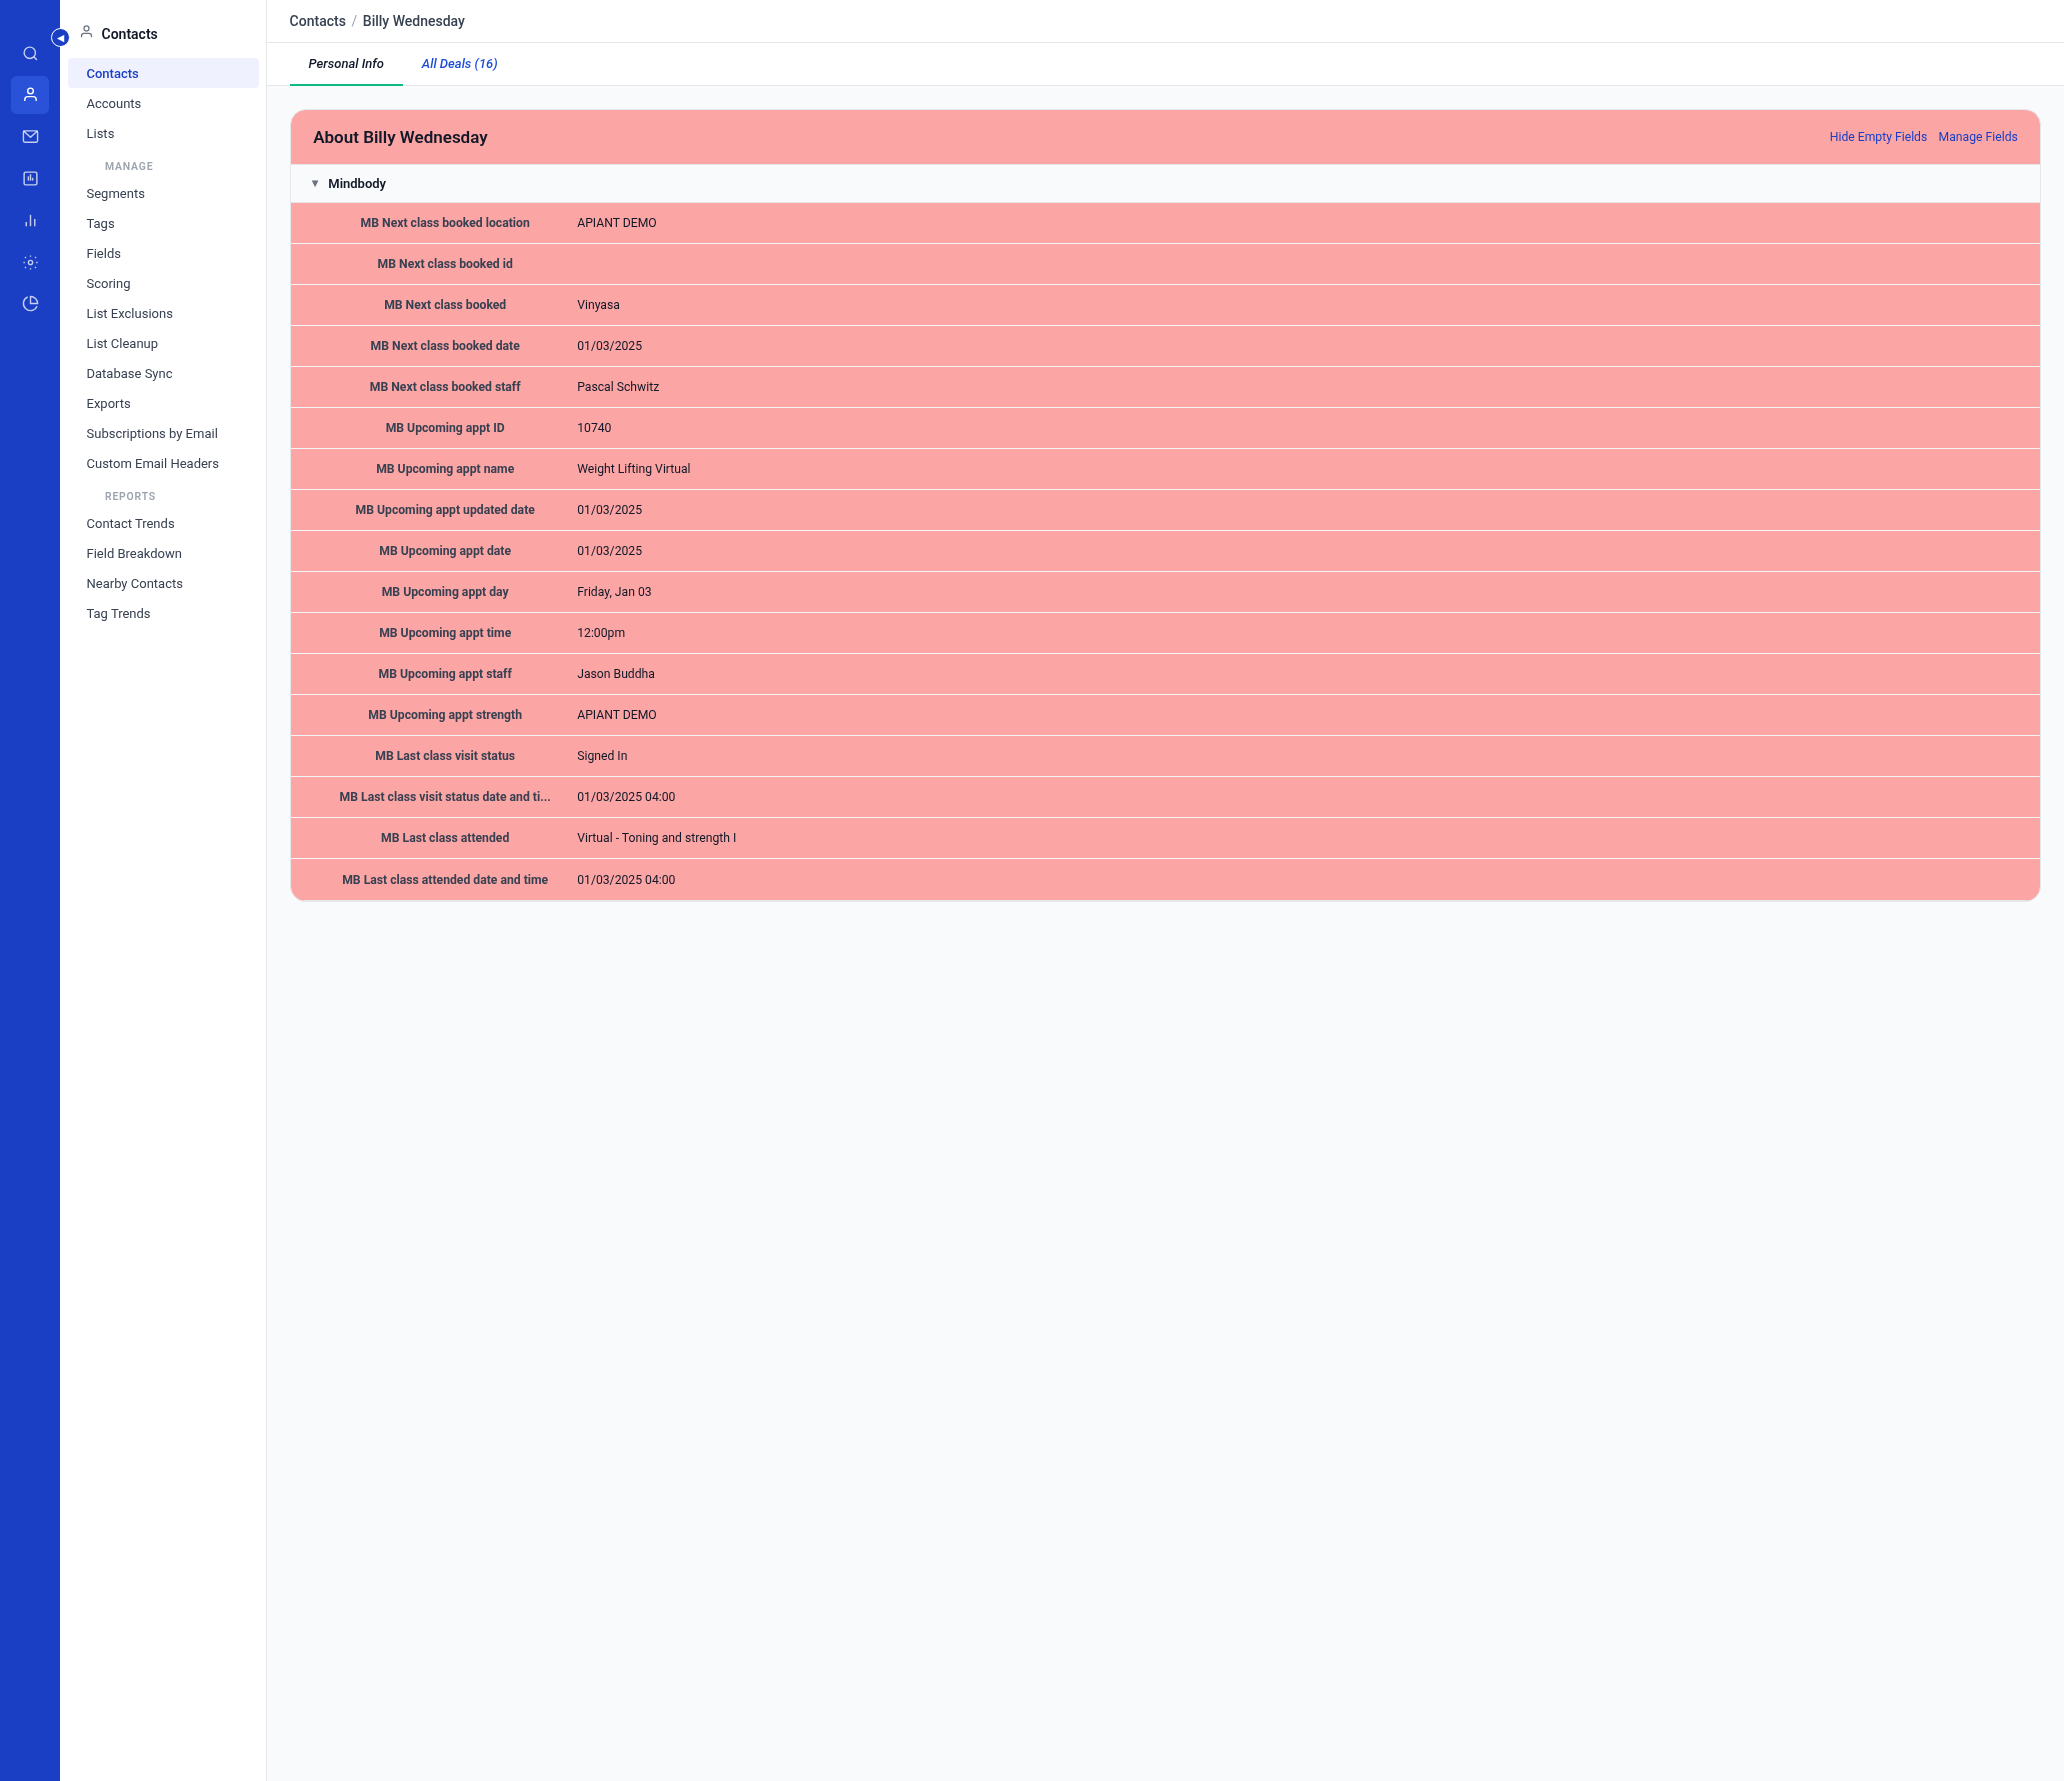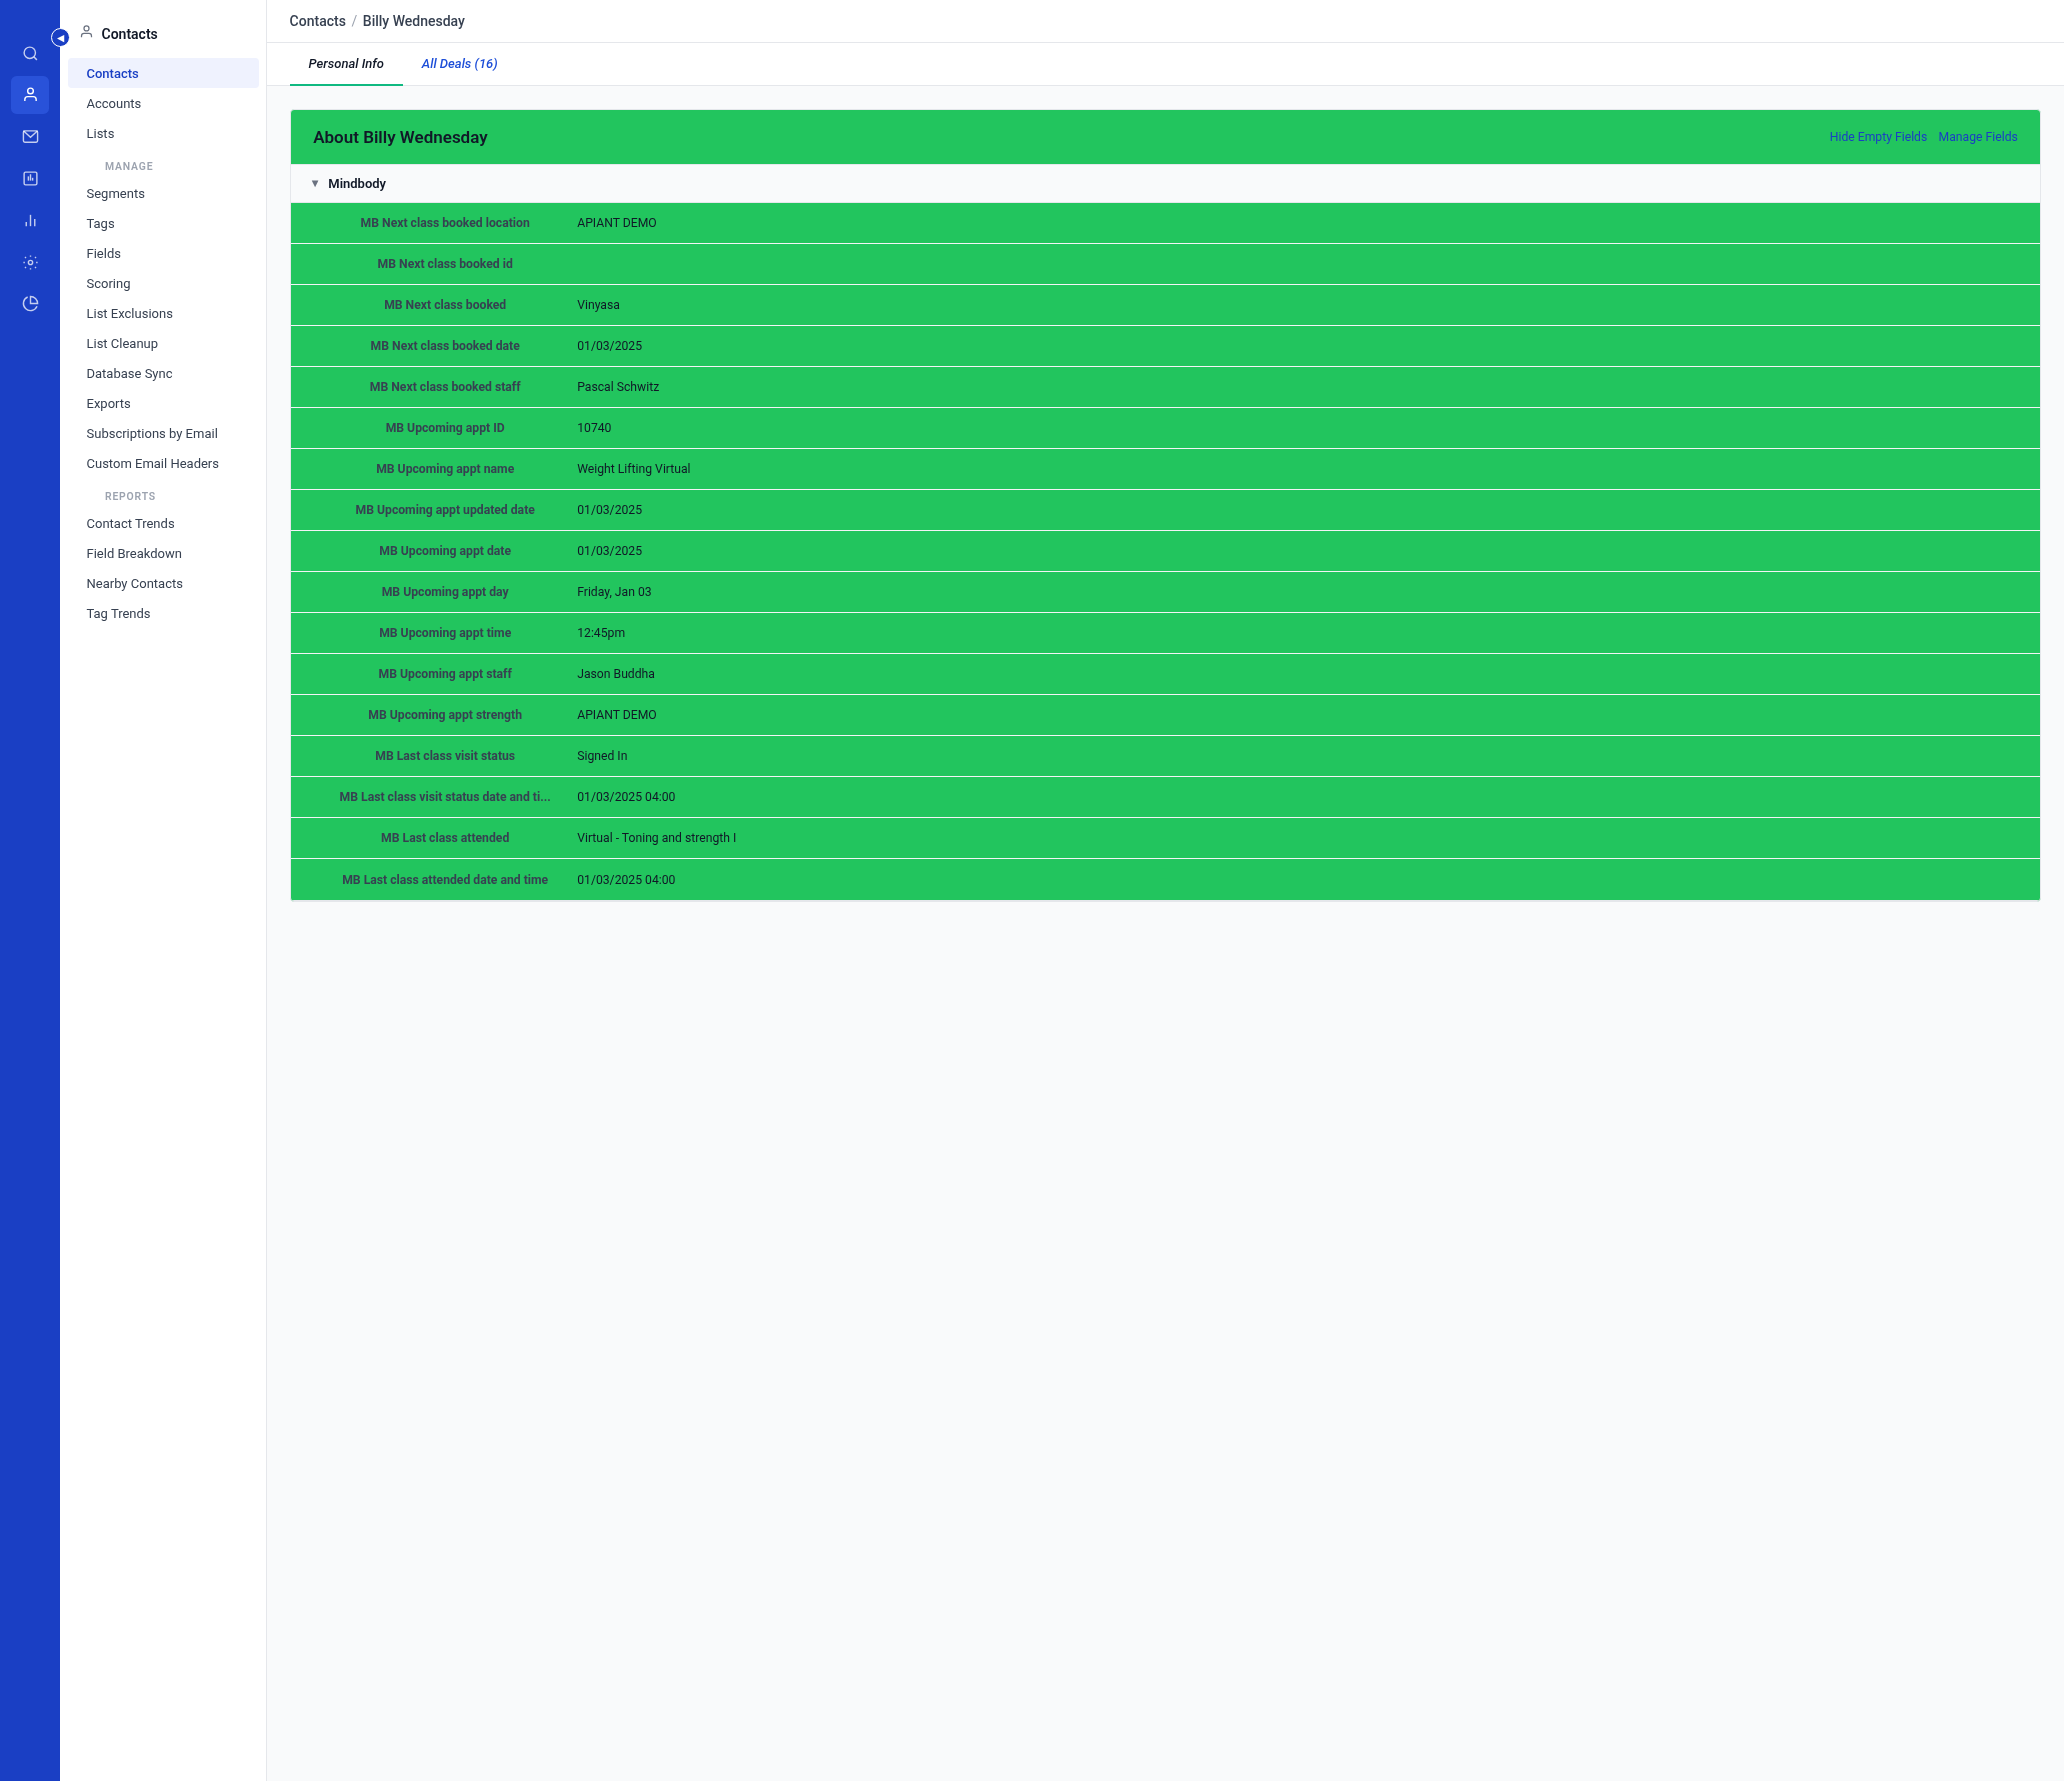--- a/index.html
+++ b/index.html
@@ -150,23 +150,23 @@
 
     
     .content-scroll {
       flex: 1;
       overflow-y: auto;
       padding: 22.6px;
     }
 
     
     .card {
-      background: #22c55e;
+      background: #fca5a5;
       border: 0.9px solid #e5e7eb;
-      border-radius: 4px;
+      border-radius: 16px;
       overflow: hidden;
     }
     .card-header {
       display: flex;
       align-items: center;
       justify-content: space-between;
       padding: 17px 22.6px;
       border-bottom: 0.9px solid #e5e7eb;
     }
     .card-header h2 {
@@ -379,21 +379,21 @@
         <div class="field-row">
           <div class="field-label">MB Upcoming appt date</div>
           <div class="field-value">01/03/2025</div>
         </div>
         <div class="field-row">
           <div class="field-label">MB Upcoming appt day</div>
           <div class="field-value">Friday, Jan 03</div>
         </div>
         <div class="field-row">
           <div class="field-label">MB Upcoming appt time</div>
-          <div class="field-value">12:45pm</div>
+          <div class="field-value">12:00pm</div>
         </div>
         <div class="field-row">
           <div class="field-label">MB Upcoming appt staff</div>
           <div class="field-value">Jason Buddha</div>
         </div>
         <div class="field-row">
           <div class="field-label">MB Upcoming appt strength</div>
           <div class="field-value">APIANT DEMO</div>
         </div>
         <div class="field-row">

